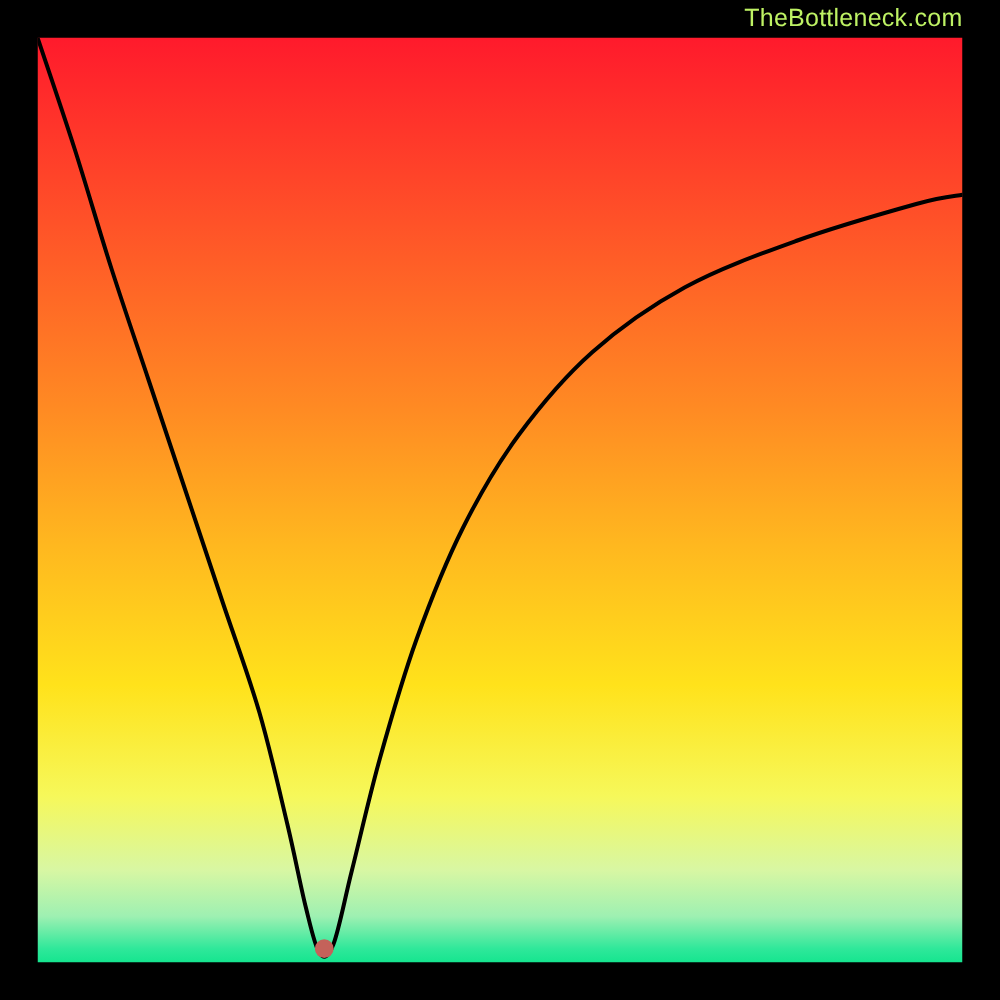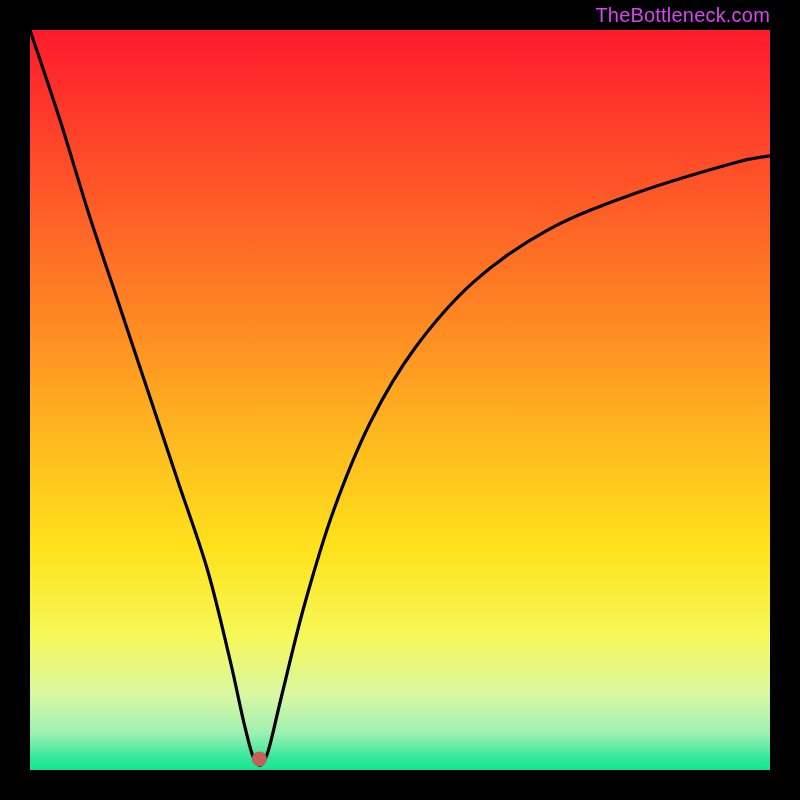--- a/index.html
+++ b/index.html
@@ -30,21 +30,21 @@
     position: absolute;
     top: 0; left: 0;
     width: 100%;
     height: 100%;
   }
   .watermark {
     position: absolute;
     top: 4px;
     right: 30px;
     font-size: 20px;
-    color: #d946ef;
+    color: #bef264;
     font-weight: 500;
     user-select: none;
     letter-spacing: 0.2px;
   }
 </style>
 </head>
 <body>
 
 <div class="frame">
   <span class="watermark">TheBottleneck.com</span>

